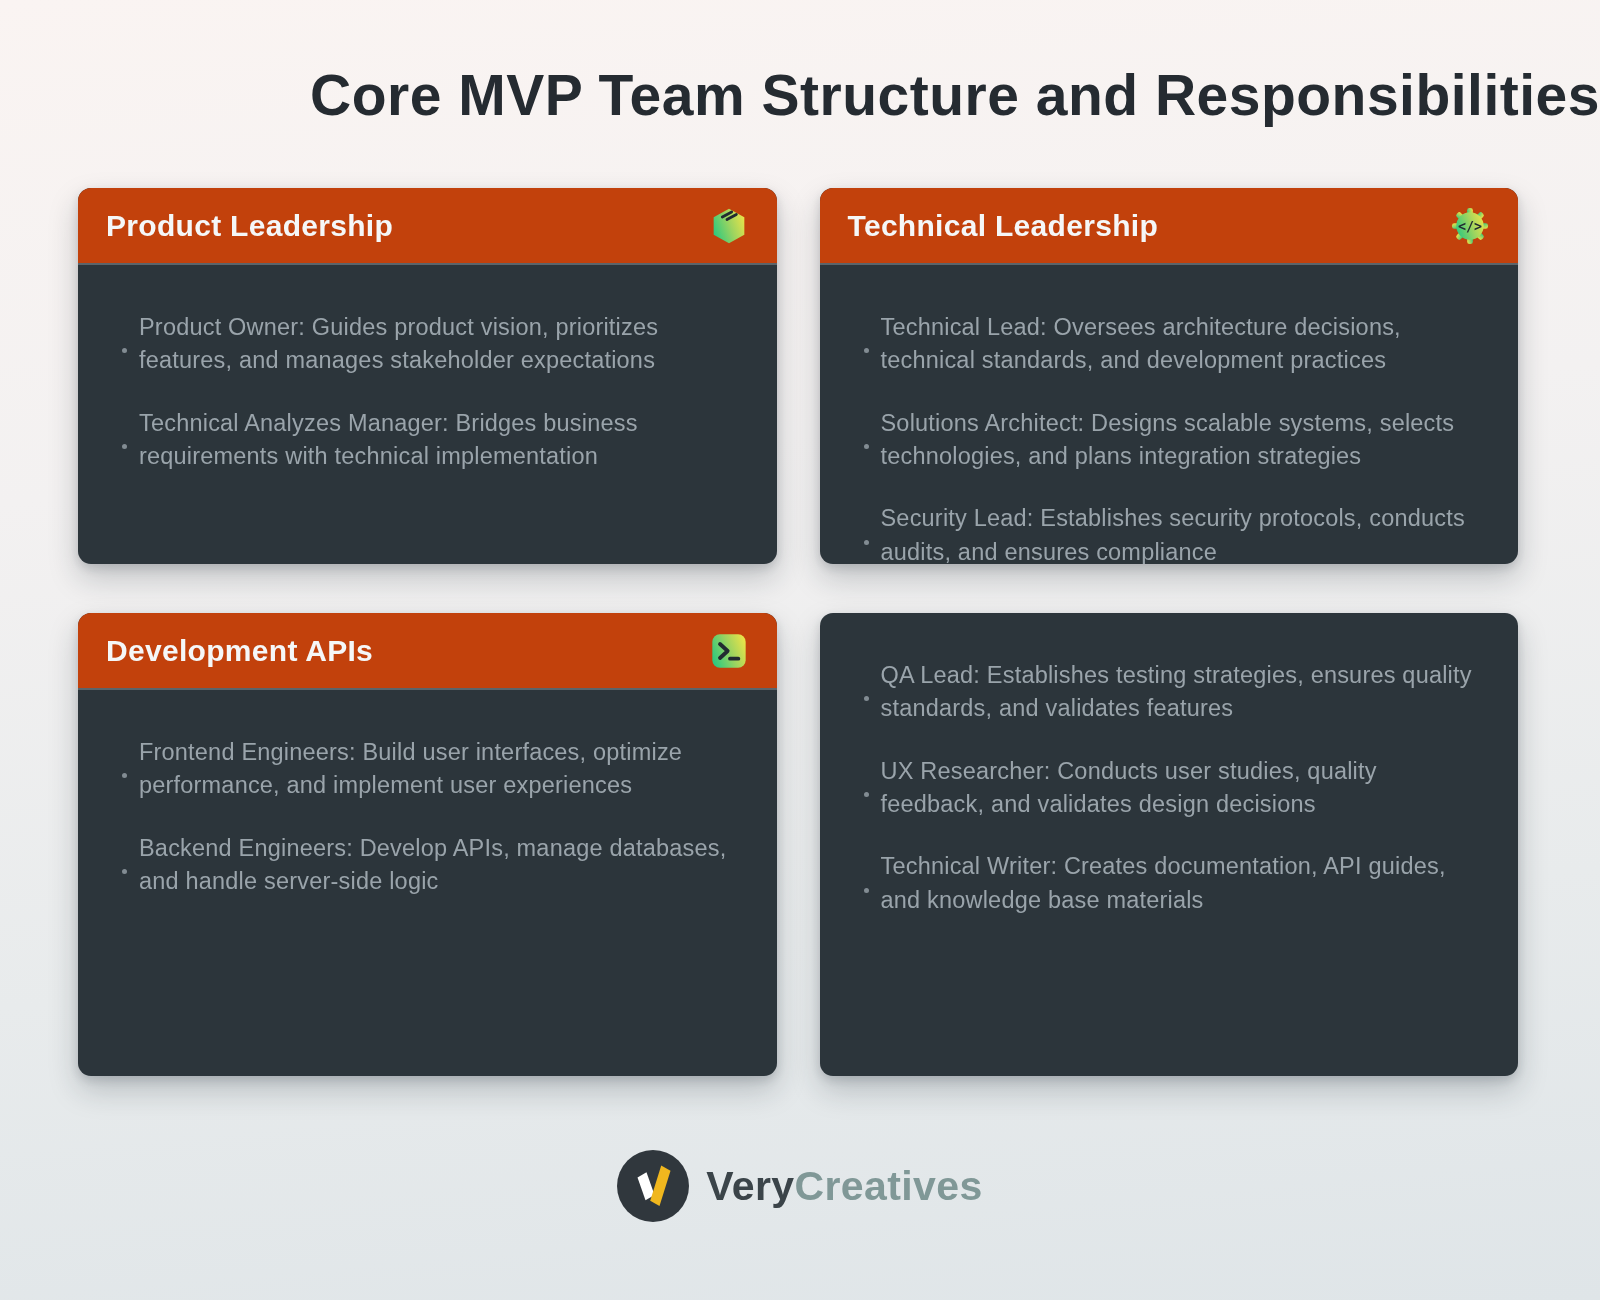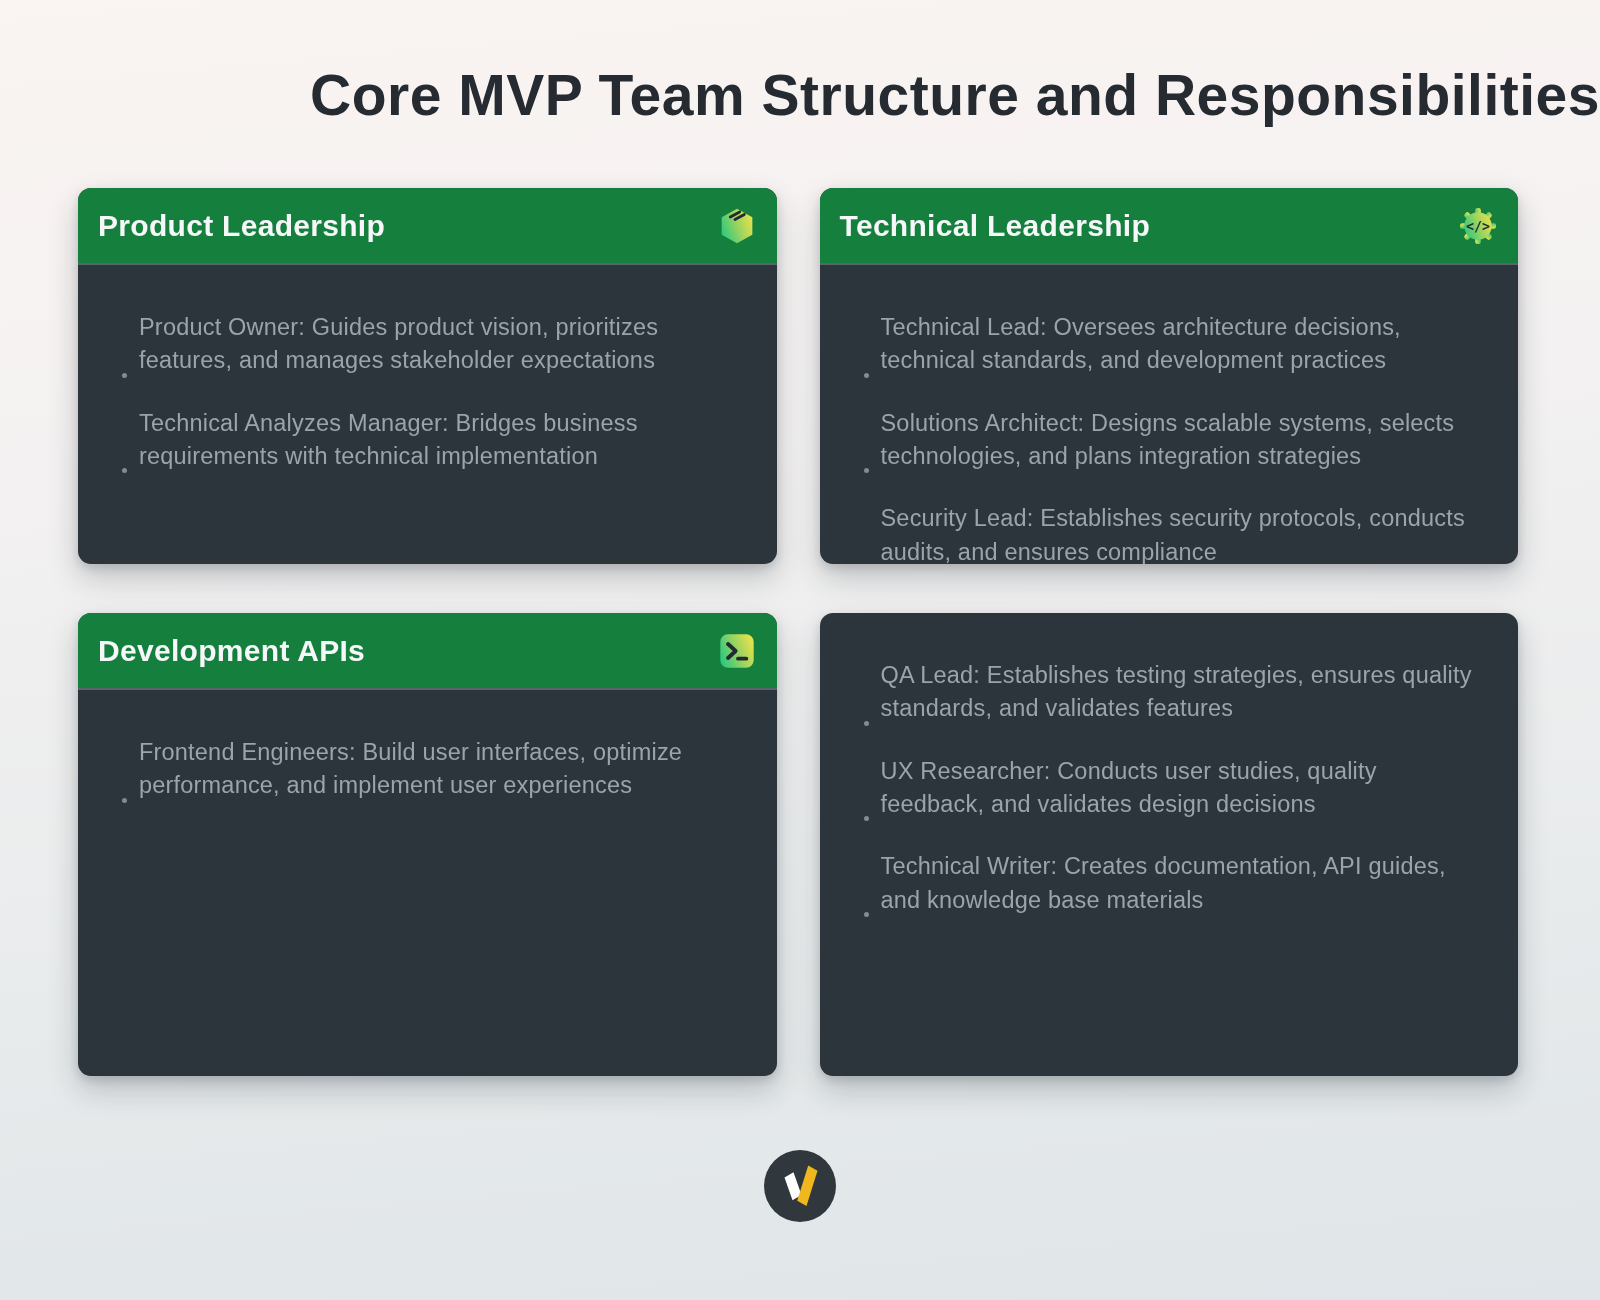--- a/index.html
+++ b/index.html
@@ -23,34 +23,34 @@
     margin:60px 82px 0 78px;
   }
   .card{
     background:#2c353b;
     border-radius:13px;
     box-shadow:0 14px 30px rgba(25,35,45,.22),0 4px 10px rgba(25,35,45,.15);
     display:flex;flex-direction:column;
     overflow:hidden;
   }
   .card-header{
-    background:#15803d;
+    background:#c2410c;
     height:75px;flex:0 0 75px;
     display:flex;align-items:center;justify-content:space-between;
-    padding:0 20px;
+    padding:0 28px;
     border-bottom:2px solid #5b646a;
   }
   .card-title{
     color:#f5f7f8;font-size:30px;font-weight:700;letter-spacing:.3px;
   }
   .hdr-icon{width:40px;height:40px;flex:0 0 40px;}
   .card-body{flex:1;padding:46px 40px 24px 44px;}
   ul.bullets{list-style:none;margin:0;padding:0;}
   ul.bullets li{
-    display:flex;align-items:flex-end;
+    display:flex;align-items:center;
     margin-bottom:29px;
     color:#9aa4ab;font-size:23.5px;line-height:1.42;letter-spacing:.2px;
   }
   ul.bullets li:last-child{margin-bottom:0;}
   ul.bullets .dot{
     flex:0 0 5px;width:5px;height:5px;border-radius:50%;
     background:#828c93;margin:13px 12px 0 0;
   }
   .footer{
     margin-top:74px;
@@ -151,20 +151,24 @@
           <path d="M12.6 16.6 H17.6" stroke="#222b31" stroke-width="2.3" stroke-linecap="round" fill="none"></path>
         </svg>
       </span>
     </div>
     <div class="card-body">
       <ul class="bullets">
           <li>
             <span class="dot"></span>
             <span>Frontend Engineers: Build user interfaces, optimize performance, and implement user experiences</span>
           </li>
+          <li>
+            <span class="dot"></span>
+            <span>Backend Engineers: Develop APIs, manage databases, and handle server-side logic</span>
+          </li>
         </ul>
     </div>
   </div>
 
   <div class="card">
     <div class="card-body">
       <ul class="bullets">
           <li>
             <span class="dot"></span>
             <span>QA Lead: Establishes testing strategies, ensures quality standards, and validates features</span>
@@ -184,13 +188,16 @@
 </div>
 
 <div class="footer">
   <span>
     <svg viewBox="0 0 72 72" width="72" height="72">
       <circle cx="36" cy="36" r="36" fill="#30373d"></circle>
       <path d="M20.5 27.5 L29.5 22.2 L37.5 45.0 L28.5 50.3 Z" fill="#ffffff"></path>
       <path d="M44.2 15.5 L53.5 20.8 L42.5 56.0 L33.2 50.7 Z" fill="#f0b71e"></path>
     </svg>
   </span>
+  <span class="brand">
+    <span class="b1">Very</span><span class="b2">Creatives</span>
+  </span>
 </div>
 
 </body></html>

